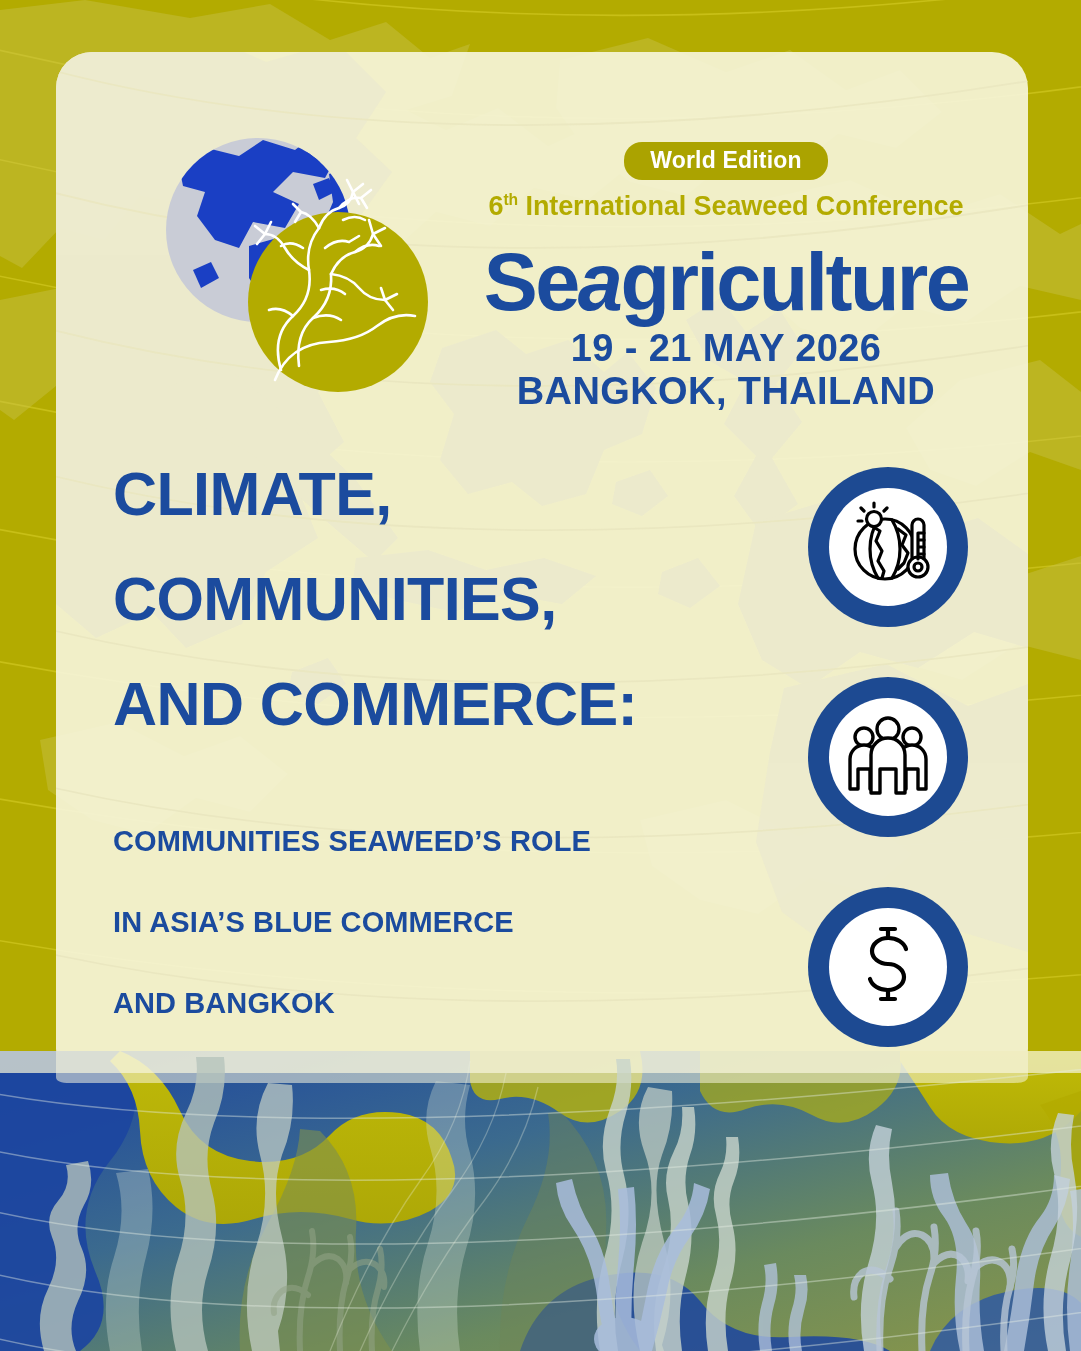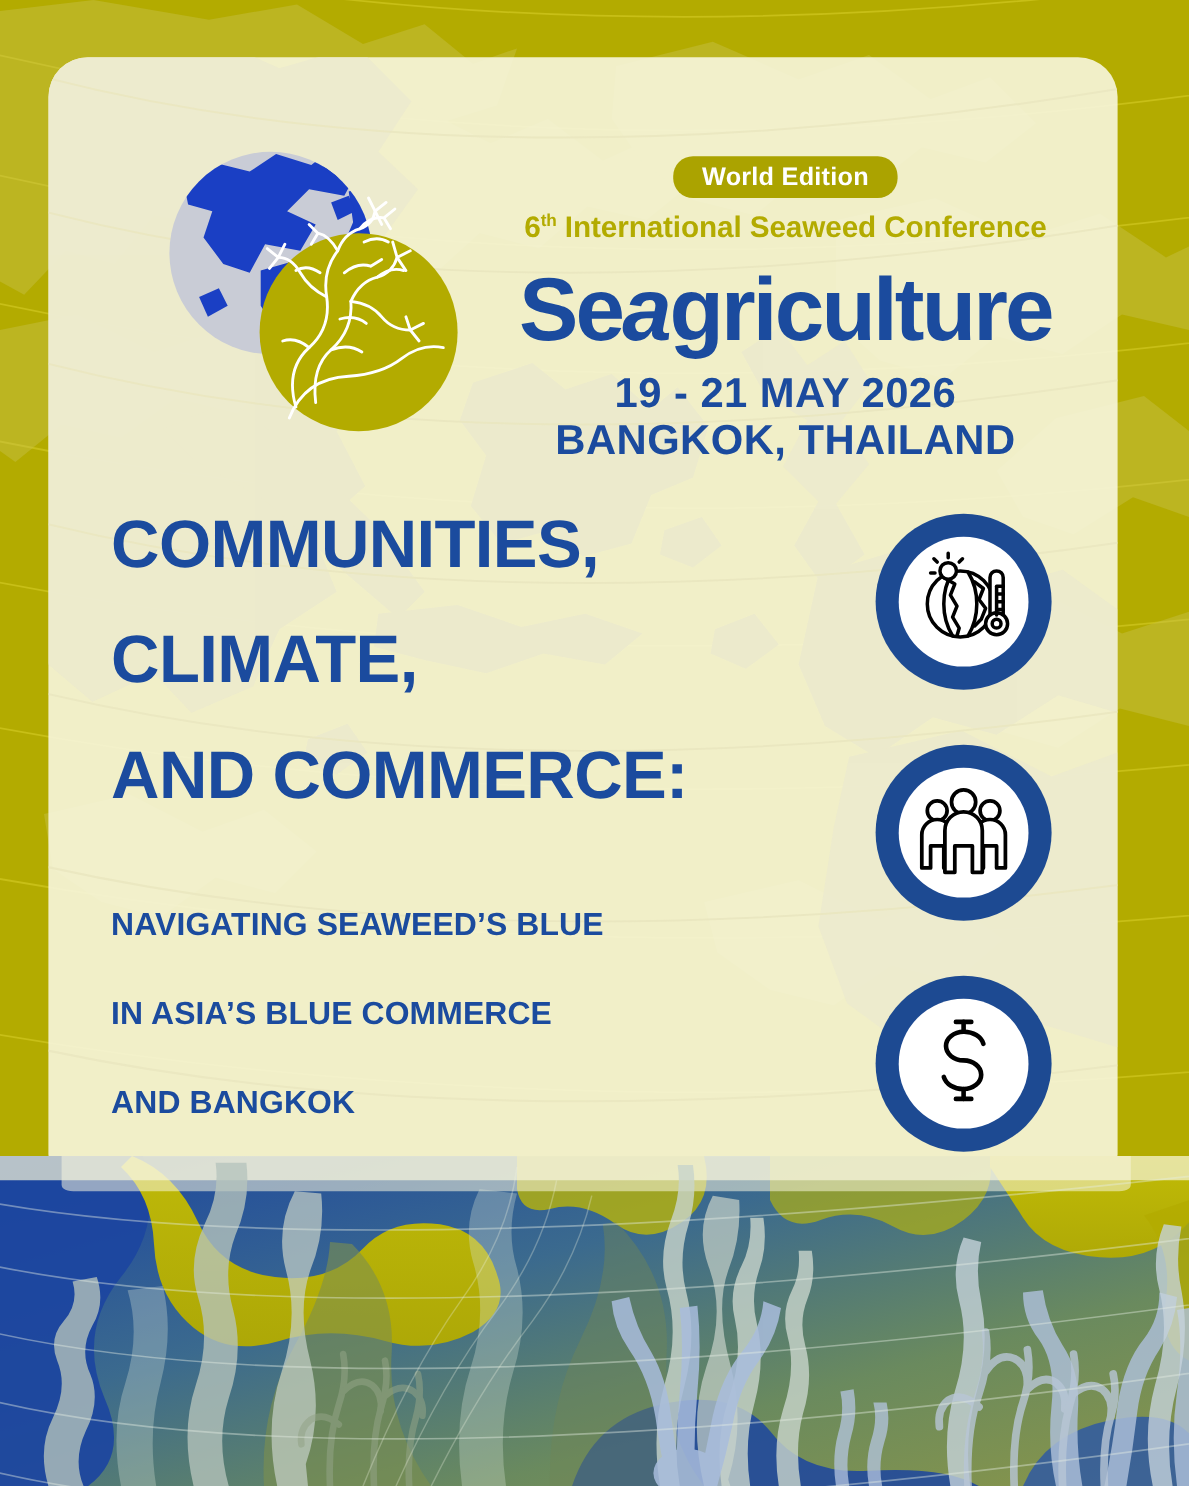--- a/index.html
+++ b/index.html
@@ -13,21 +13,21 @@
     font-family:"Liberation Sans","DejaVu Sans",sans-serif;
   }
 
   
   .bg-base{position:absolute;inset:0;background:#b3ab00;}
   .bg-arcs{position:absolute;inset:0;}
   .bg-map{position:absolute;inset:0;opacity:.5;}
 
   
   .panel{
-    position:absolute;left:44px;top:52px;
+    position:absolute;left:56px;top:52px;
     width:972px;height:1033px;
     background:rgba(247,246,222,.90);
     border-radius:36px;
     overflow:hidden;
   }
   .panel-map{position:absolute;inset:0;}
   .panel-arcs{position:absolute;inset:0;}
 
   
   .header{position:absolute;left:0;top:0;width:972px;height:350px;}
@@ -64,21 +64,21 @@
     white-space:nowrap;
   }
   .wordmark .ital{font-style:italic;letter-spacing:-2.2px;}
   .date-line,.place-line{
     color:#1b4b9e;
     font-size:38px;font-weight:bold;
     letter-spacing:.4px;
     line-height:1.14;
     white-space:nowrap;
   }
-  .date-line{margin-top:12px;}
+  .date-line{margin-top:2px;}
 
   
   .headline{position:absolute;left:57px;top:412px;width:700px;}
   .hl{
     color:#1b4b9e;
     font-size:61px;font-weight:bold;
     letter-spacing:-.6px;
     line-height:1;
     margin-bottom:44px;
     white-space:nowrap;
@@ -284,27 +284,27 @@
       <div class="header-text">
         <span class="badge">World Edition</span>
         <div class="conf-line"><span>6</span><sup>th</sup><span> International Seaweed Conference</span></div>
         <div class="wordmark"><span>Se</span><span class="ital">a</span><span>griculture</span></div>
         <div class="date-line">19 - 21 MAY 2026</div>
         <div class="place-line">BANGKOK, THAILAND</div>
       </div>
     </div>
 
     <div class="headline">
+      <div class="hl">CLIMATE,</div>
       <div class="hl">COMMUNITIES,</div>
-      <div class="hl">CLIMATE,</div>
       <div class="hl">AND COMMERCE:</div>
     </div>
 
     <div class="subhead">
-      <div class="sh">NAVIGATING SEAWEED’S BLUE</div>
+      <div class="sh">COMMUNITIES SEAWEED’S ROLE</div>
       <div class="sh">IN ASIA’S BLUE COMMERCE</div>
       <div class="sh">AND BANGKOK</div>
     </div>
 
     <div class="icons">
 
       <div class="icon-circle">
         <div class="icon-inner">
           <svg width="96" height="96" viewBox="0 0 96 96" fill="none" stroke="#000000" stroke-width="3.2" stroke-linecap="round" stroke-linejoin="round">
             <circle cx="45" cy="50" r="30"></circle>

